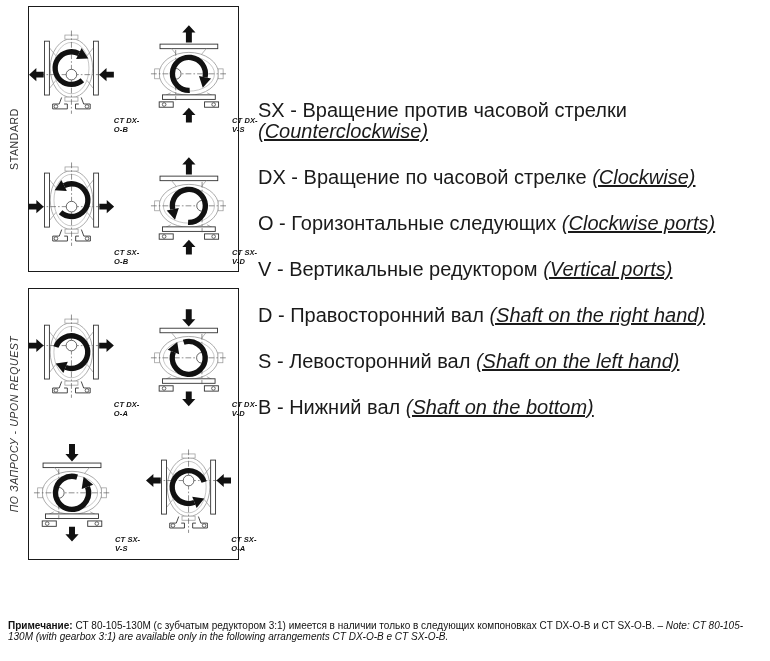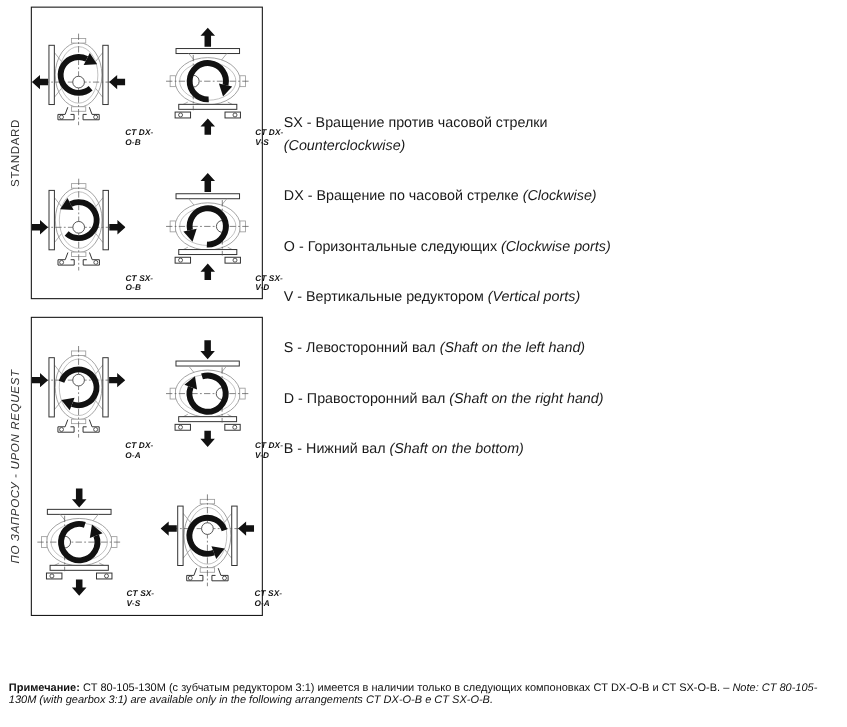--- a/index.html
+++ b/index.html
@@ -9,22 +9,22 @@
   .vlabel{position:absolute;left:14px;top:50%;transform:translate(-50%,-50%) rotate(-90deg);
           transform-origin:center;white-space:nowrap;font-size:10.5px;letter-spacing:0.6px;color:#333;}
   .vlabel.it{font-style:italic;}
   .box{position:absolute;left:28px;top:0;width:211px;height:100%;
        border:1.5px solid #1a1a1a;box-sizing:border-box;background:#fff;}
   .grid{display:grid;grid-template-columns:1fr 1fr;width:100%;height:100%;
         align-items:center;justify-items:center;}
   .dcell{display:flex;flex-direction:row;align-items:flex-end;font-style:italic;}
   .dlabel{font-size:7.5px;font-weight:bold;line-height:9px;color:#111;letter-spacing:0.1px;}
   .legend{position:absolute;left:258px;top:100px;width:505px;}
-  .legend-item{font-size:13px;line-height:21px;margin-bottom:25px;color:#1a1a1a;}
-  .len{font-style:italic;}
+  .legend-item{font-size:20px;line-height:21px;margin-bottom:25px;color:#1a1a1a;}
+  .len{font-style:italic;text-decoration:underline;}
   .len.block{display:block;}
   .note{position:absolute;left:8px;top:621px;width:756px;font-size:10px;line-height:10.8px;color:#111;margin:0;}
   .note b{font-weight:bold;}
   .note i{font-style:italic;}
   svg{display:block;}
 </style>
 </head>
 <body>
 
 <div class="page">
@@ -251,20 +251,20 @@
           </div>
         </div>
     </div>
   </section>
 
   <div class="legend" id="legend">
       <div class="legend-item"><span>SX - </span><span>Вращение против часовой стрелки </span><span class="len block">(Counterclockwise)</span></div>
       <div class="legend-item"><span>DX - </span><span>Вращение по часовой стрелке </span><span class="len">(Clockwise)</span></div>
       <div class="legend-item"><span>O - </span><span>Горизонтальные следующих </span><span class="len">(Clockwise ports)</span></div>
       <div class="legend-item"><span>V - </span><span>Вертикальные редуктором </span><span class="len">(Vertical ports)</span></div>
+      <div class="legend-item"><span>D - </span><span>Правосторонний вал </span><span class="len">(Shaft on the right hand)</span></div>
       <div class="legend-item"><span>S - </span><span>Левосторонний вал </span><span class="len">(Shaft on the left hand)</span></div>
-      <div class="legend-item"><span>D - </span><span>Правосторонний вал </span><span class="len">(Shaft on the right hand)</span></div>
       <div class="legend-item"><span>B - </span><span>Нижний вал </span><span class="len">(Shaft on the bottom)</span></div>
     </div>
 
   <p class="note"><b>Примечание:</b><span> CT 80-105-130M (с зубчатым редуктором 3:1) имеется в наличии только в следующих компоновках CT DX-O-B и CT SX-O-B. – </span><i>Note: CT 80-105-130M (with gearbox 3:1) are available only in the following arrangements CT DX-O-B e CT SX-O-B.</i></p>
 
 </div>
 
 </body></html>

